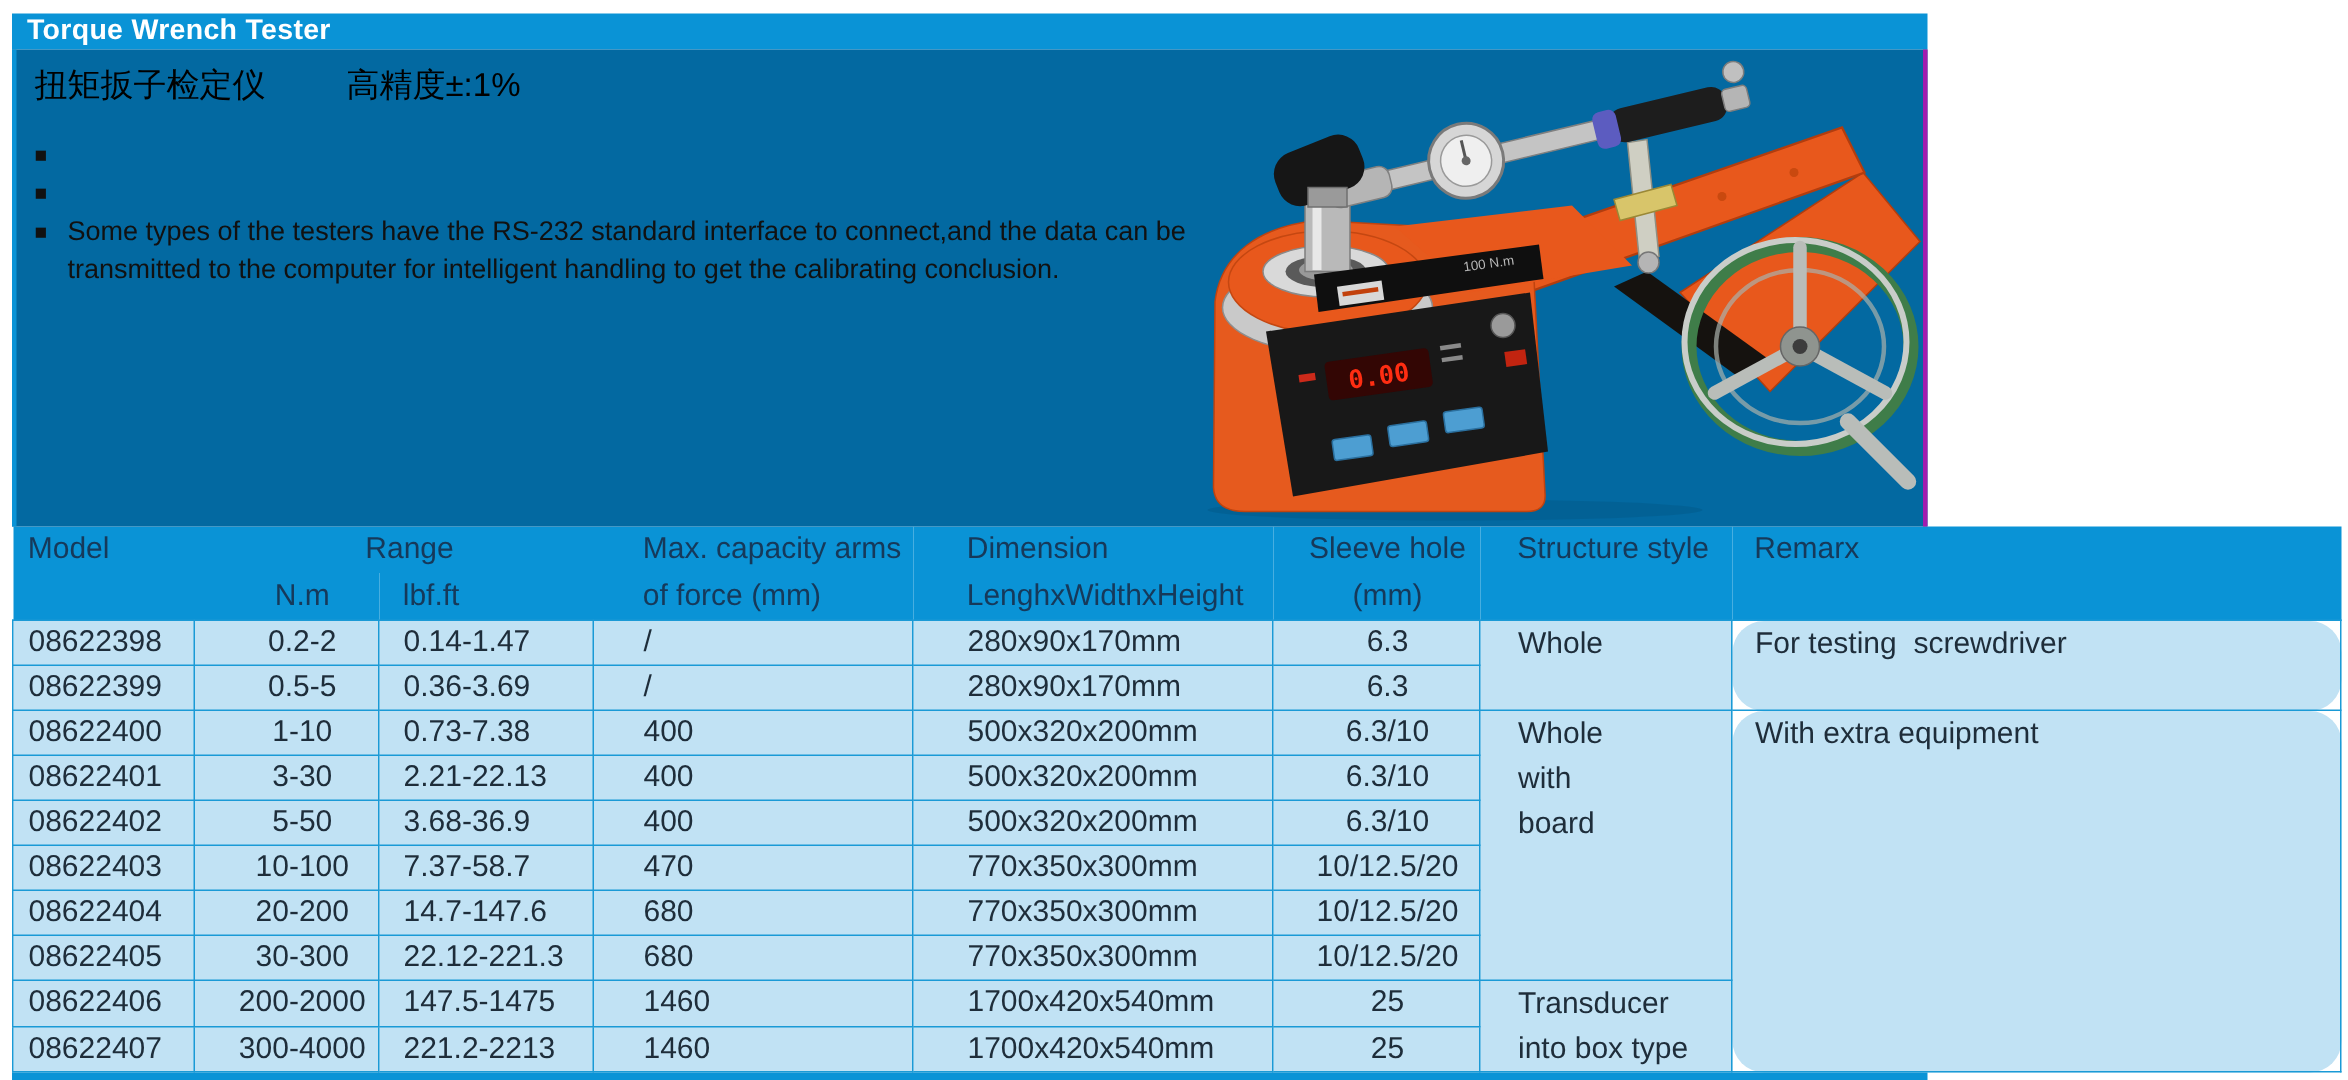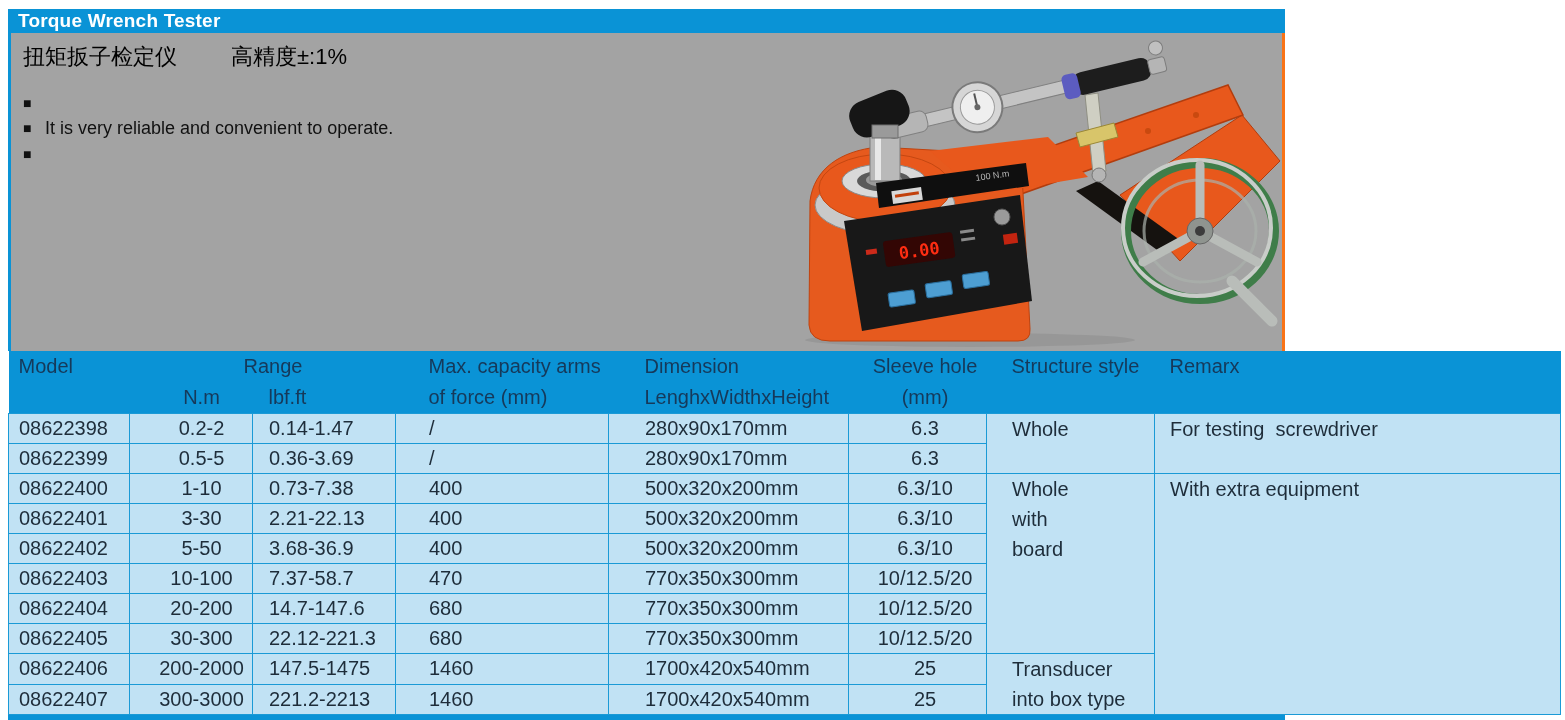--- a/index.html
+++ b/index.html
@@ -5,42 +5,42 @@
   * { margin:0; padding:0; box-sizing:border-box; }
   html,body { width:1565px; height:720px; background:#ffffff; overflow:hidden;
               font-family:"Liberation Sans", sans-serif; }
   #frame { position:absolute; left:8px; top:9px; width:1277px; height:711px; }
 
   
   .title-bar { height:24px; background:#0a93d6; line-height:24px; padding-left:10px; }
   .title-bar span { color:#ffffff; font-weight:bold; font-size:19px; letter-spacing:0.2px; }
 
   
-  .content { position:relative; height:318px; background:#a3a3a3;
-             border-left:3px solid #0a93d6; border-right:3px solid #f97316; }
+  .content { position:relative; height:318px; background:#0369a1;
+             border-left:3px solid #0a93d6; border-right:3px solid #a21caf; }
   .subtitle { position:absolute; left:12px; top:9px; font-size:22px; color:#000; }
   .subtitle .accuracy { margin-left:54px; }
   .bullets { position:absolute; left:12px; top:58px; width:1030px;
              font-size:18px; line-height:25.4px; color:#111; }
   .bullet { display:flex; }
   .bullet .marker { width:22px; flex:0 0 22px; font-size:14px; color:#111; }
   .bullet .btext { white-space:pre-line; }
   .photo { position:absolute; right:0; top:0; }
 
   
   table { border-collapse:collapse; table-layout:fixed; width:1552px;
           font-size:20px; }
   th { background:#0a93d6; color:#16395a; font-weight:normal; text-align:left;
        vertical-align:top; border:none; height:31px; line-height:31px; padding:0; }
   th div { line-height:31px; }
   td { background:#c1e2f4; border:1px solid #1a9ad6; color:#1e2d3a;
        height:29px; line-height:29px; padding:0; vertical-align:middle; }
   td.merged { vertical-align:top; line-height:30px; }
   .m-struct { white-space:pre-line; }
-  .m-remark { white-space:pre-wrap; }
+  .m-remark { white-space:pre-wrap;border-radius:21px; }
   .c-model  { padding-left:10px; }
   .c-nm     { padding-left:21px;text-align:center; }
   .c-lbf    { padding-left:16px; }
   .c-arms   { padding-left:33px; }
   .c-dim    { padding-left:36px; }
   .c-sleeve { padding-left:15px;text-align:center; }
   .c-struct { padding-left:25px; }
   .c-remark { padding-left:15px; }
   .bottom-bar { height:6px; background:#0a93d6; }
 </style>
@@ -57,24 +57,25 @@
     <div class="subtitle">
       <span>扭矩扳子检定仪</span><span class="accuracy">高精度±:1%</span>
     </div>
 
     <div class="bullets">
       <div class="bullet">
         <span class="marker">■</span>
       </div>
       <div class="bullet">
         <span class="marker">■</span>
-        <span class="btext">It is very reliable and convenient to operate.</span>
       </div>
       <div class="bullet">
         <span class="marker">■</span>
+        <span class="btext">Some types of the testers have the RS-232 standard interface to connect,and the data can be
+transmitted to the computer for intelligent handling to get the calibrating conclusion.</span>
       </div>
     </div>
 
     <svg class="photo" width="502" height="316" viewBox="0 0 502 316">
       <ellipse cx="190" cy="307" rx="165" ry="7" fill="#000000" opacity="0.07"></ellipse>
 
       <polygon points="340,162 462,82 500,128 400,228" fill="#e8581c" stroke="#b23d0e" stroke-width="1"></polygon>
 
       <polygon points="296,158 318,148 404,210 384,222" fill="#15120f"></polygon>
 
@@ -260,21 +261,21 @@
         <td class="c-nm">200-2000</td>
         <td class="c-lbf">147.5-1475</td>
         <td class="c-arms">1460</td>
         <td class="c-dim">1700x420x540mm</td>
         <td class="c-sleeve">25</td>
         <td class="c-struct merged m-struct" rowspan="2">Transducer
 into box type</td>
       </tr>
       <tr>
         <td class="c-model">08622407</td>
-        <td class="c-nm">300-3000</td>
+        <td class="c-nm">300-4000</td>
         <td class="c-lbf">221.2-2213</td>
         <td class="c-arms">1460</td>
         <td class="c-dim">1700x420x540mm</td>
         <td class="c-sleeve">25</td>
       </tr>
     </tbody>
   </table>
 
   <div class="bottom-bar"></div>
 </div>

